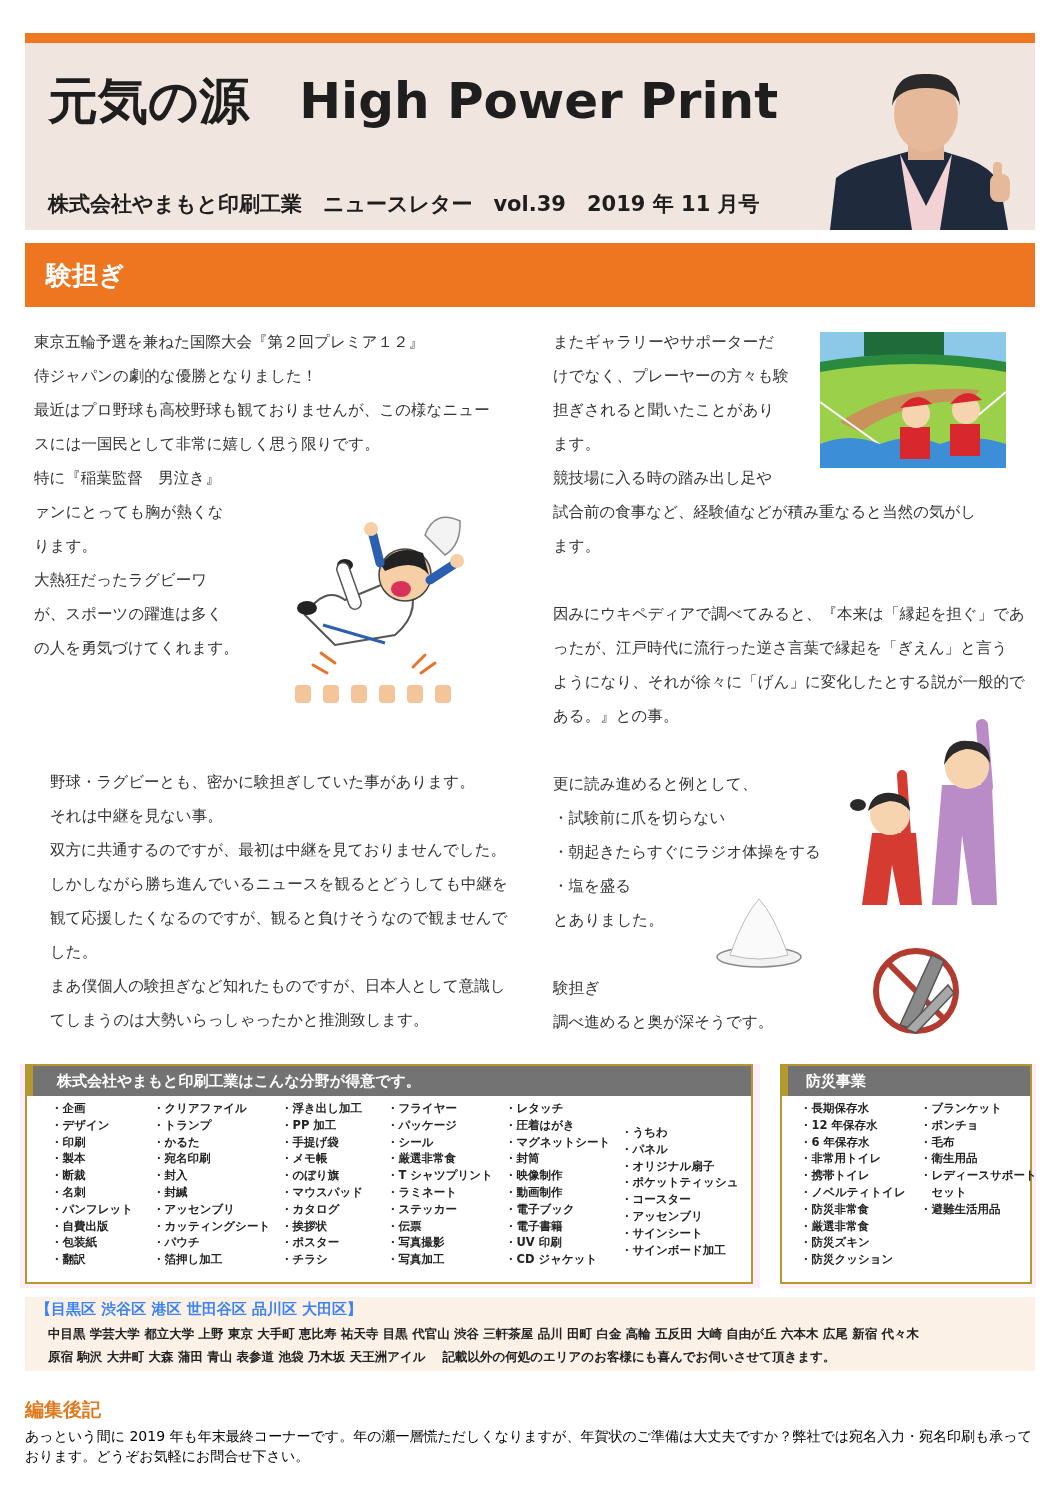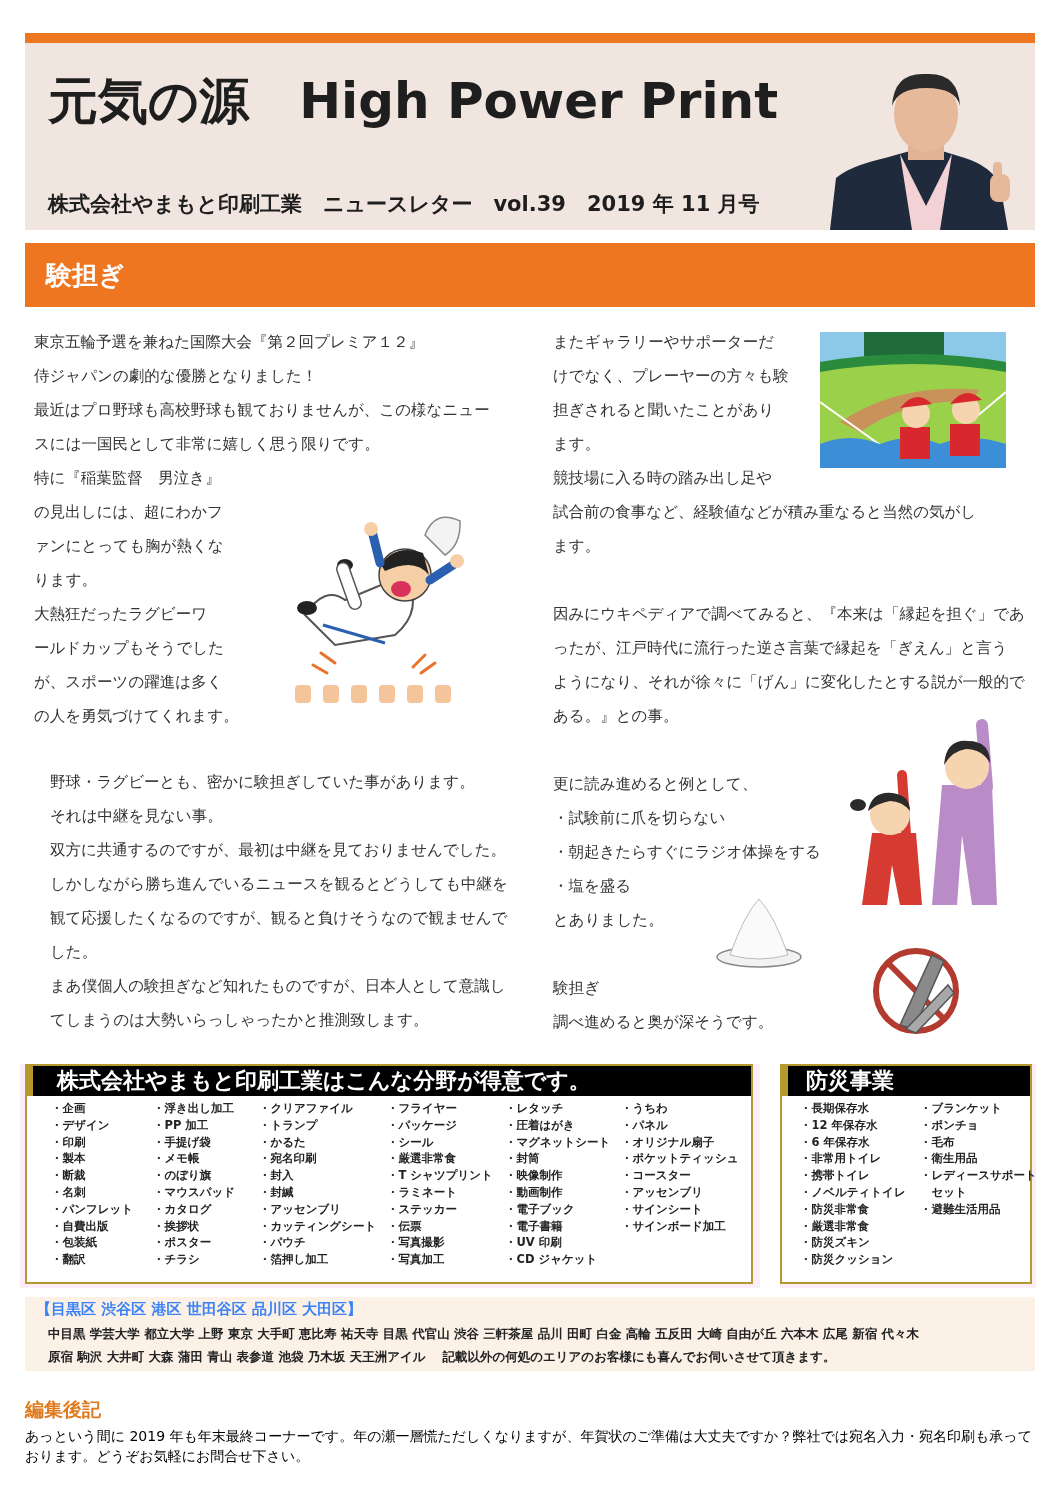--- a/index.html
+++ b/index.html
@@ -17,21 +17,21 @@
   
   .section-bar { left: 25px; top: 243px; width: 1010px; height: 64px; background: #ee7620; }
   .section-title { left: 46px; top: 258px; font-size: 26px; font-weight: bold; color: #ffffff; }
 
   
   .col { font-size: 15.5px; line-height: 34px; color: #333; white-space: nowrap; }
   .col p { margin: 0; }
 
   
   .svc-box { border: 2px solid #b49a2e; background: #fff; }
-  .svc-head { background: #000000; color: #fff; font-weight: bold; font-size: 22px; height: 30px; line-height: 30px; padding-left: 24px; border-left: 6px solid #b49a2e; }
+  .svc-head { background: #737373; color: #fff; font-weight: bold; font-size: 15px; height: 30px; line-height: 30px; padding-left: 24px; border-left: 6px solid #b49a2e; }
   .svc-cols { display: flex; padding: 4px 0 0 24px; }
   .svc-col { font-size: 11.5px; font-weight: bold; line-height: 16.8px; color: #222; white-space: nowrap; }
   .svc-pink { background: #fbeefa; }
 
   
   .areas { left: 25px; top: 1297px; width: 1010px; height: 74px; background: #fbf1e7; }
   .areas-title { left: 36px; top: 1300px; font-size: 15px; font-weight: bold; color: #3b82f6; white-space: nowrap; }
   .areas-line { left: 48px; font-size: 12.5px; font-weight: bold; color: #222; white-space: nowrap; text-align: right; }
 
   
@@ -60,25 +60,23 @@
 
 <div class="abs section-bar"></div>
 <div class="abs section-title">験担ぎ</div>
 
 <div class="abs col" style="left:34px; top:325px;">
   <p>東京五輪予選を兼ねた国際大会『第２回プレミア１２』</p>
   <p>侍ジャパンの劇的な優勝となりました！</p>
   <p>最近はプロ野球も高校野球も観ておりませんが、この様なニュー</p>
   <p>スには一国民として非常に嬉しく思う限りです。</p>
   <p>特に『稲葉監督　男泣き』</p>
-  <p>の見出しには、超にわかフ</p>
   <p>ァンにとっても胸が熱くな</p>
   <p>ります。</p>
   <p>大熱狂だったラグビーワ</p>
-  <p>ールドカップもそうでした</p>
   <p>が、スポーツの躍進は多く</p>
   <p>の人を勇気づけてくれます。</p>
 </div>
 
 <div class="abs" style="left:285px; top:505px; width:180px; height:200px;">
   <svg width="180" height="200" viewBox="0 0 180 200">
     <path d="M20 110 Q40 80 60 95 L120 70 Q140 105 110 130 L50 140 Z" fill="#ffffff" stroke="#555" stroke-width="2"></path>
     <path d="M38 120 L100 138" stroke="#2b5fb0" stroke-width="3"></path>
     <ellipse cx="22" cy="103" rx="10" ry="7" fill="#222"></ellipse>
     <ellipse cx="60" cy="60" rx="8" ry="6" fill="#222"></ellipse>
@@ -200,44 +198,44 @@
       <div>・デザイン</div>
       <div>・印刷</div>
       <div>・製本</div>
       <div>・断裁</div>
       <div>・名刺</div>
       <div>・パンフレット</div>
       <div>・自費出版</div>
       <div>・包装紙</div>
       <div>・翻訳</div>
     </div>
+    <div class="svc-col" style="width:128px;">
+      <div>・クリアファイル</div>
+      <div>・トランプ</div>
+      <div>・かるた</div>
+      <div>・宛名印刷</div>
+      <div>・封入</div>
+      <div>・封緘</div>
+      <div>・アッセンブリ</div>
+      <div>・カッティングシート</div>
+      <div>・パウチ</div>
+      <div>・箔押し加工</div>
+    </div>
     <div class="svc-col" style="width:106px;">
       <div>・浮き出し加工</div>
       <div>・PP 加工</div>
       <div>・手提げ袋</div>
       <div>・メモ帳</div>
       <div>・のぼり旗</div>
       <div>・マウスパッド</div>
       <div>・カタログ</div>
       <div>・挨拶状</div>
       <div>・ポスター</div>
       <div>・チラシ</div>
     </div>
-    <div class="svc-col" style="width:128px;">
-      <div>・クリアファイル</div>
-      <div>・トランプ</div>
-      <div>・かるた</div>
-      <div>・宛名印刷</div>
-      <div>・封入</div>
-      <div>・封緘</div>
-      <div>・アッセンブリ</div>
-      <div>・カッティングシート</div>
-      <div>・パウチ</div>
-      <div>・箔押し加工</div>
-    </div>
     <div class="svc-col" style="width:118px;">
       <div>・フライヤー</div>
       <div>・パッケージ</div>
       <div>・シール</div>
       <div>・厳選非常食</div>
       <div>・T シャツプリント</div>
       <div>・ラミネート</div>
       <div>・ステッカー</div>
       <div>・伝票</div>
       <div>・写真撮影</div>
@@ -248,21 +246,21 @@
       <div>・圧着はがき</div>
       <div>・マグネットシート</div>
       <div>・封筒</div>
       <div>・映像制作</div>
       <div>・動画制作</div>
       <div>・電子ブック</div>
       <div>・電子書籍</div>
       <div>・UV 印刷</div>
       <div>・CD ジャケット</div>
     </div>
-    <div class="svc-col" style="width:120px;">
+    <div class="svc-col" style="width:120px;margin-top:24px;">
       <div>・うちわ</div>
       <div>・パネル</div>
       <div>・オリジナル扇子</div>
       <div>・ポケットティッシュ</div>
       <div>・コースター</div>
       <div>・アッセンブリ</div>
       <div>・サインシート</div>
       <div>・サインボード加工</div>
     </div>
   </div>

